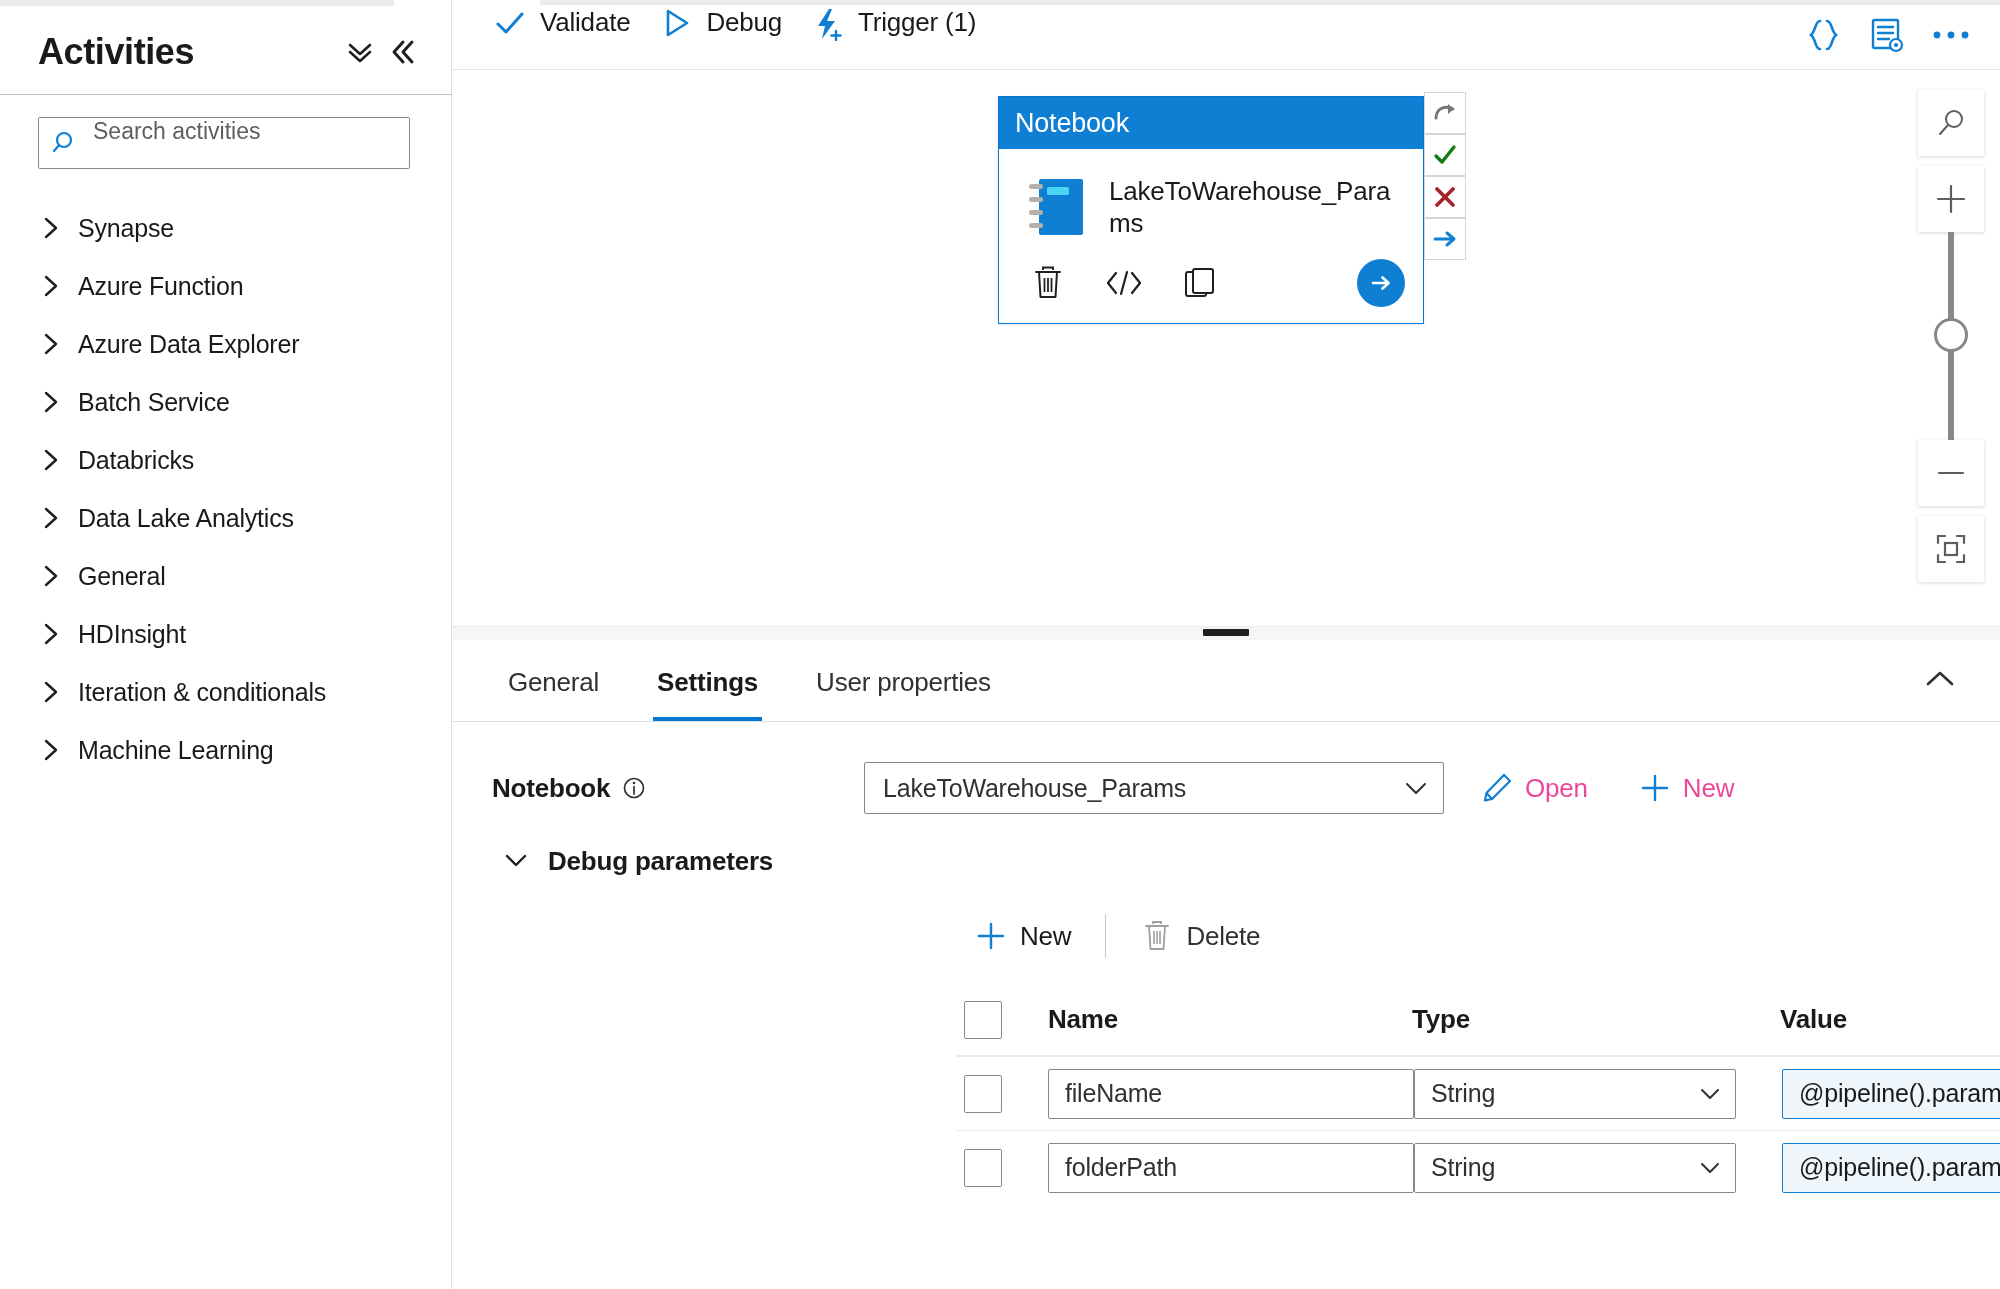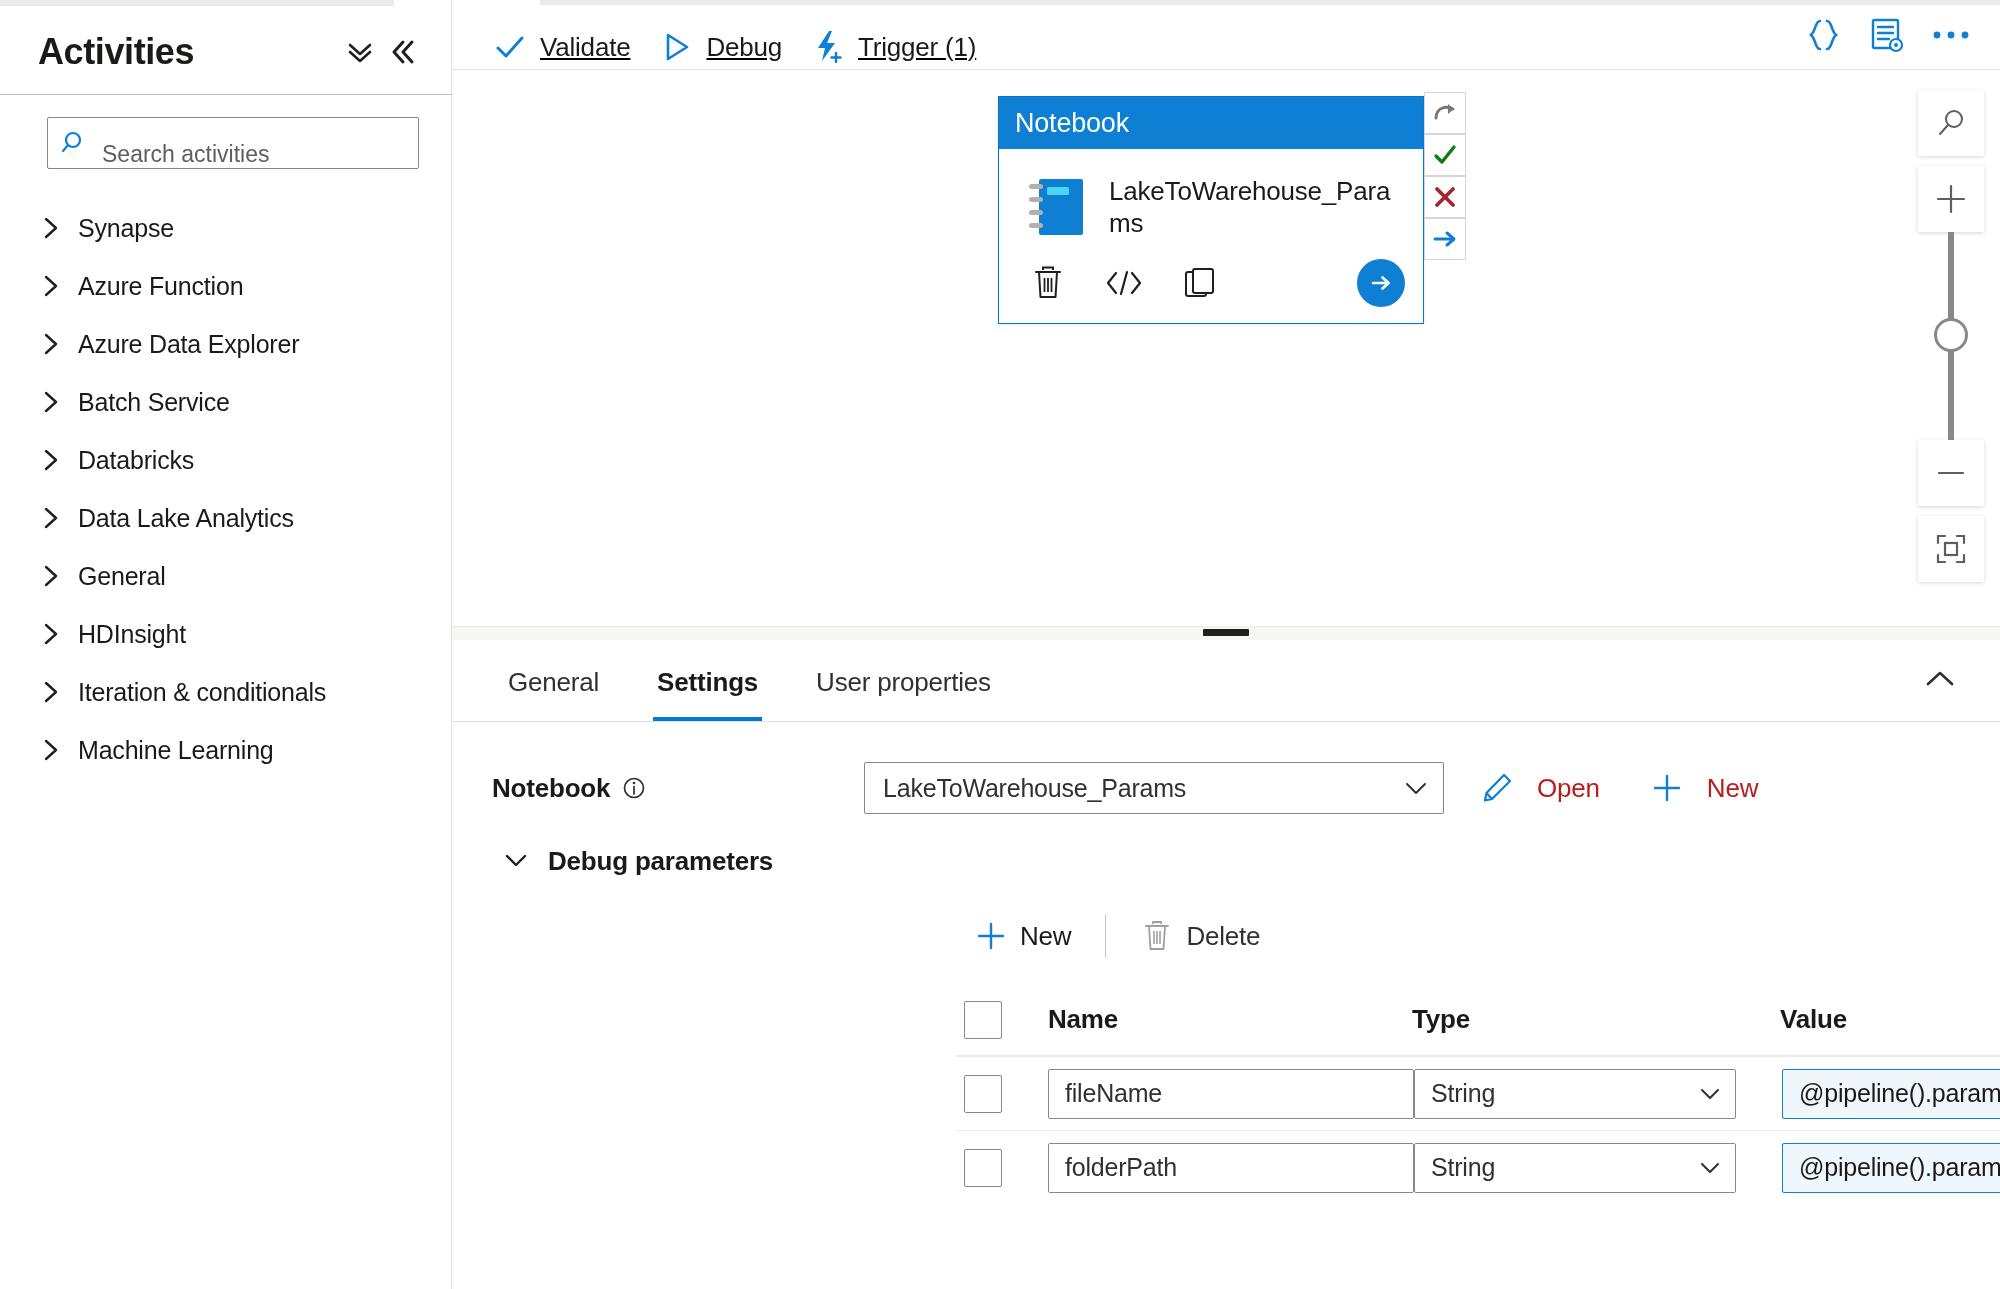--- a/index.html
+++ b/index.html
@@ -65,23 +65,22 @@
   
   #search-wrap {
     padding: 22px 0 0 38px;
   }
   #search-box {
     width: 372px;
     height: 52px;
     border: 1px solid #8a8886;
     border-radius: 2px;
     display: flex;
-    align-items: flex-end;
-    background: #ffffff;
-    margin-left: 9px;
+    align-items: flex-start;
+    background: #ffffff;
   }
   #search-icon-holder {
     width: 54px; height: 50px;
     display: flex; align-items: center; justify-content: center;
     flex: 0 0 54px;
   }
   #search-input {
     flex: 1;
     border: none;
     outline: none;
@@ -139,28 +138,27 @@
     position: relative;
   }
   #cmd-topstrip {
     position: absolute;
     top: 0; left: 88px; right: 0;
     height: 5px;
     background: #eceaea;
   }
   .cmd-btn {
     display: flex;
-    align-items: flex-end;
+    align-items: flex-start;
     height: 56px;
     padding: 0 14px;
     cursor: pointer;
     border: none;
     background: transparent;
     font-family: "Segoe UI", "Liberation Sans", sans-serif;
-    text-decoration: underline;
   }
   .cmd-ico {
     width: 36px;
     display: flex; align-items: center; justify-content: center;
     margin-right: 12px;
   }
   .cmd-txt {
     font-size: 26px;
     color: #1b1a19;
     letter-spacing: -0.2px;
@@ -430,23 +428,22 @@
     background: transparent;
     font-family: "Segoe UI", "Liberation Sans", sans-serif;
   }
   .linkbtn-ico {
     width: 34px;
     display: flex; align-items: center; justify-content: center;
     margin-right: 11px;
   }
   .linkbtn-txt {
     font-size: 26px;
-    color: #b91c1c;
-    letter-spacing: -0.2px;
-    margin-left: 12px;
+    color: #ec4899;
+    letter-spacing: -0.2px;
   }
 
   #baseparams-row {
     display: flex;
     align-items: center;
     padding: 0 0 0 50px;
     height: 82px;
     cursor: pointer;
     width: 480px;
   }

